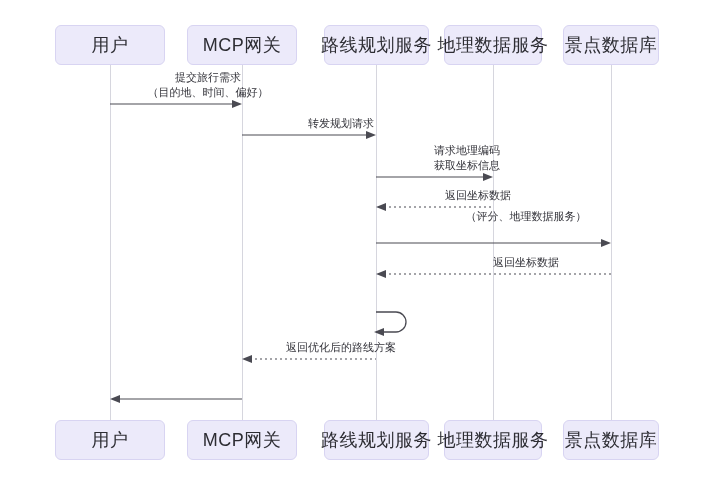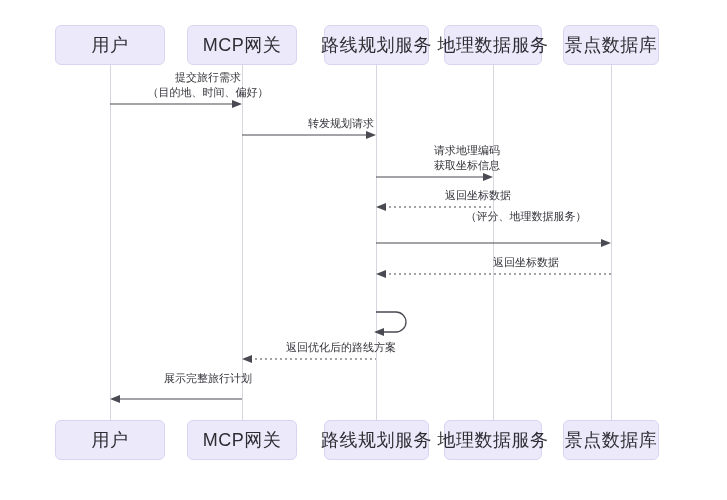--- a/index.html
+++ b/index.html
@@ -155,20 +155,19 @@
 
   <div class="msg-label" style="left:309px; top:340px;text-align:right;">
     <div>返回优化后的路线方案</div>
   </div>
   <svg class="arrow-svg" style="left:242px; top:353px;" width="134" height="12">
     <line x1="8" y1="6" x2="134" y2="6" stroke="#4a4a52" stroke-width="1.2" stroke-dasharray="2,3"></line>
     <polygon points="0,6 10,2 10,10" fill="#4a4a52"></polygon>
   </svg>
 
   <div class="msg-label two-line" style="left:176px; top:371px;">
-    <div>展示完整旅行计划</div>
   </div>
   <svg class="arrow-svg" style="left:110px; top:393px;" width="132" height="12">
     <line x1="8" y1="6" x2="132" y2="6" stroke="#4a4a52" stroke-width="1.2"></line>
     <polygon points="0,6 10,2 10,10" fill="#4a4a52"></polygon>
   </svg>
 
 </div>
 
 </body></html>

